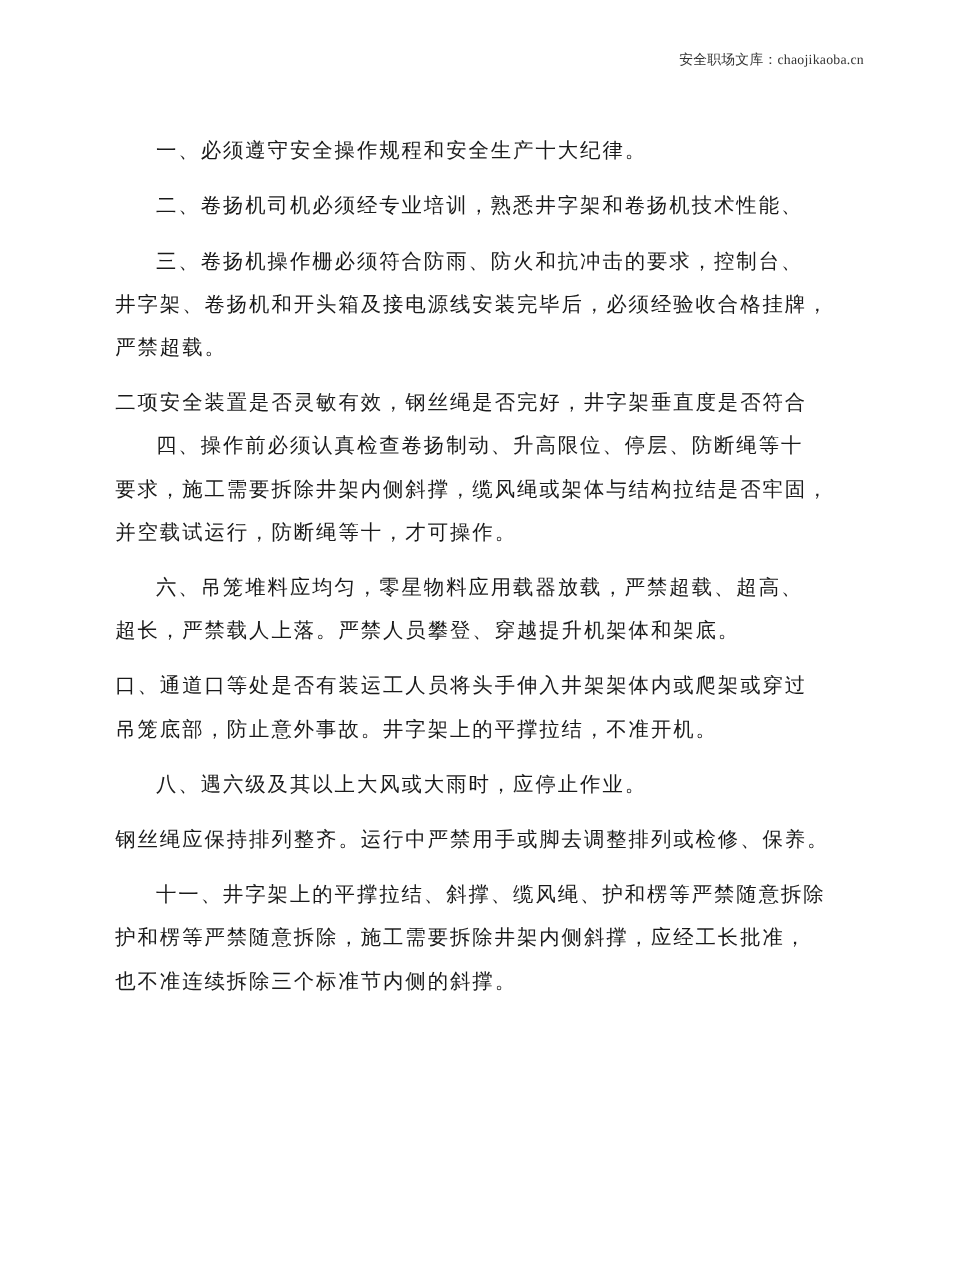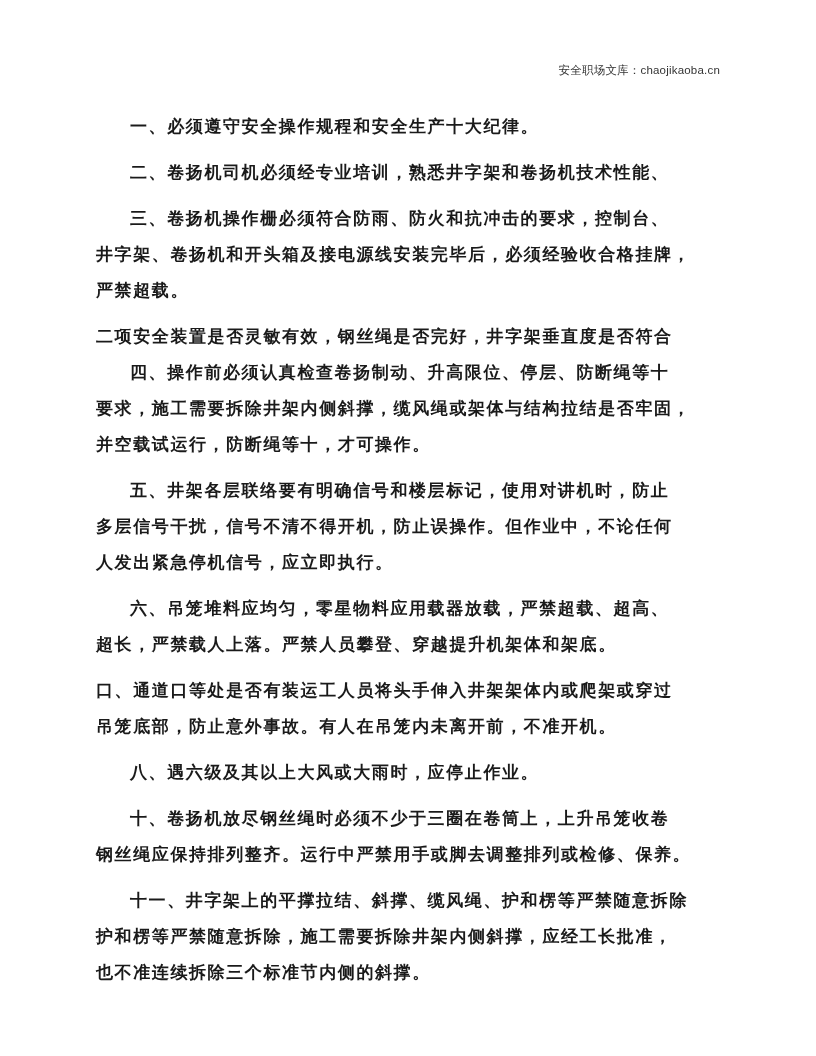--- a/index.html
+++ b/index.html
@@ -1,21 +1,21 @@
 <!DOCTYPE html>
 <html><head>
   <meta charset="utf-8">
   <style>
     html, body { margin: 0; padding: 0; background: #ffffff; }
     body { width: 816px; height: 1056px; position: relative; overflow: hidden;
            font-family: "DejaVu Serif", "Liberation Serif", serif; color: #1a1a1a; }
-    .header { position: absolute; top: 63px; right: 96px; font-family: Liberation Sans, sans-serif;
+    .header { position: absolute; top: 42px; right: 96px; font-family: Liberation Serif, serif;
               font-size: 11.5px; color: #333; letter-spacing: 0.2px; margin-left: 41px; }
     .content { position: absolute; left: 96px; top: 108px; width: 640px; }
-    .para { margin: 0 0 10px 0; font-size: 17px; line-height: 36px; letter-spacing: 1.6px; font-weight: bold; }
+    .para { margin: 0 0 10px 0; font-size: 17px; line-height: 36px; letter-spacing: 1.6px; }
     .line { display: block; white-space: nowrap; }
     .line.first { text-indent: 34px; }
   </style>
 </head>
 <body>
 
 <div class="header">安全职场文库：chaojikaoba.cn</div>
 
 <div class="content">
   <p class="para">
@@ -29,37 +29,31 @@
     <span class="line">井字架、卷扬机和开头箱及接电源线安装完毕后，必须经验收合格挂牌，</span>
     <span class="line">严禁超载。</span>
   </p>
   <p class="para">
     <span class="line">二项安全装置是否灵敏有效，钢丝绳是否完好，井字架垂直度是否符合</span>
     <span class="line first">四、操作前必须认真检查卷扬制动、升高限位、停层、防断绳等十</span>
     <span class="line">要求，施工需要拆除井架内侧斜撑，缆风绳或架体与结构拉结是否牢固，</span>
     <span class="line">并空载试运行，防断绳等十，才可操作。</span>
   </p>
   <p class="para">
-    <span class="line first">五、井架各层联络要有明确信号和楼层标记，使用对讲机时，防止</span>
-    <span class="line">多层信号干扰，信号不清不得开机，防止误操作。但作业中，不论任何</span>
-    <span class="line">人发出紧急停机信号，应立即执行。</span>
-  </p>
-  <p class="para">
     <span class="line first">六、吊笼堆料应均匀，零星物料应用载器放载，严禁超载、超高、</span>
     <span class="line">超长，严禁载人上落。严禁人员攀登、穿越提升机架体和架底。</span>
   </p>
   <p class="para">
     <span class="line">口、通道口等处是否有装运工人员将头手伸入井架架体内或爬架或穿过</span>
-    <span class="line">吊笼底部，防止意外事故。有人在吊笼内未离开前，不准开机。</span>
+    <span class="line">吊笼底部，防止意外事故。井字架上的平撑拉结，不准开机。</span>
   </p>
   <p class="para">
     <span class="line first">八、遇六级及其以上大风或大雨时，应停止作业。</span>
   </p>
   <p class="para">
-    <span class="line first">十、卷扬机放尽钢丝绳时必须不少于三圈在卷筒上，上升吊笼收卷</span>
     <span class="line">钢丝绳应保持排列整齐。运行中严禁用手或脚去调整排列或检修、保养。</span>
   </p>
   <p class="para">
     <span class="line first">十一、井字架上的平撑拉结、斜撑、缆风绳、护和楞等严禁随意拆除</span>
     <span class="line">护和楞等严禁随意拆除，施工需要拆除井架内侧斜撑，应经工长批准，</span>
     <span class="line">也不准连续拆除三个标准节内侧的斜撑。</span>
   </p>
 </div>
 
 </body></html>

